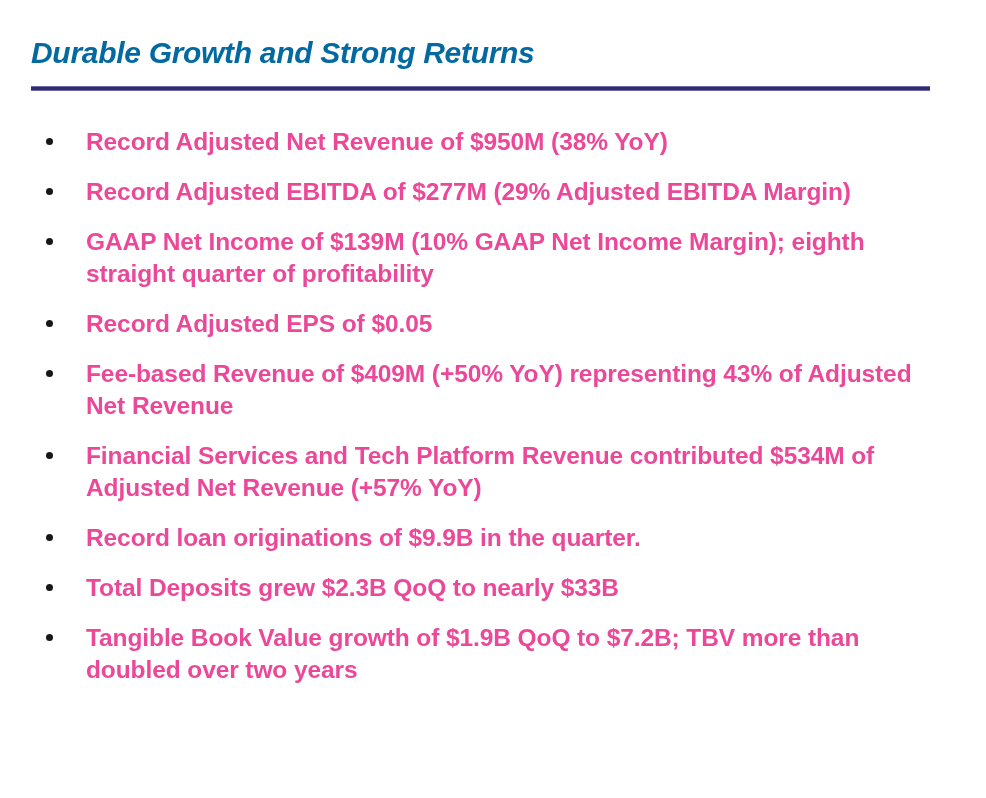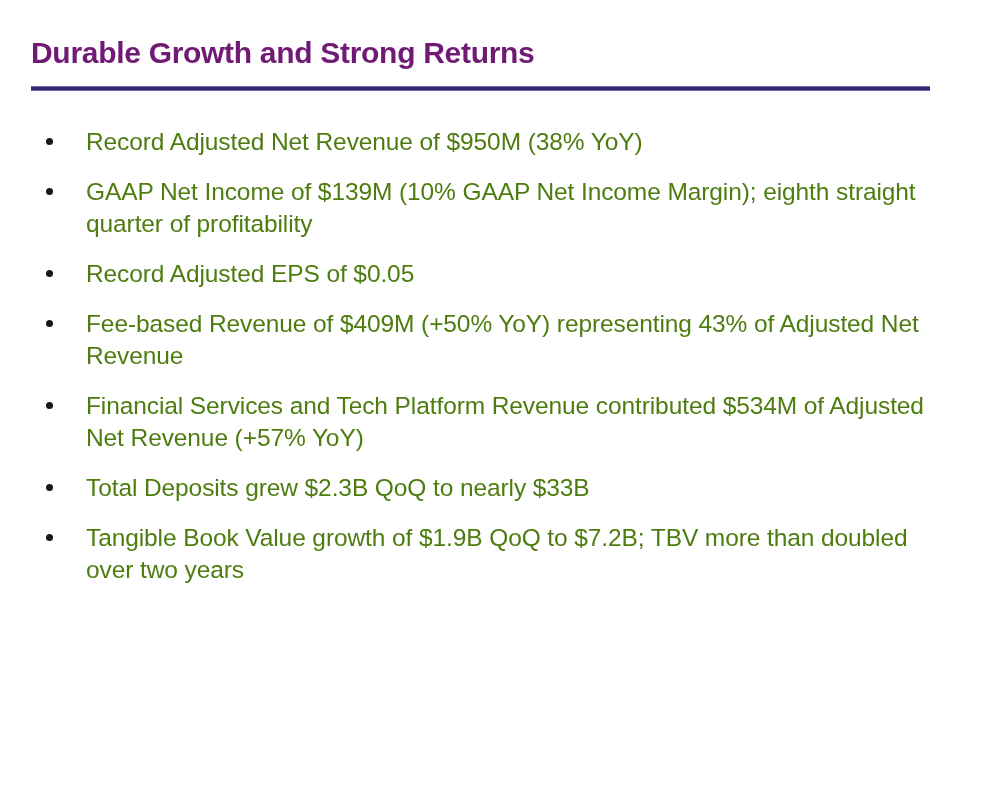--- a/index.html
+++ b/index.html
@@ -21,23 +21,24 @@
     background: #ffffff;
     box-sizing: border-box;
   }
   .slide-title {
     position: absolute;
     left: 31px;
     top: 36px;
     font-size: 30px;
     font-weight: bold;
     letter-spacing: -0.3px;
-    color: #701a75;
+    color: #0369a1;
     font-family: "Liberation Sans", sans-serif;
     white-space: nowrap;
+    font-style: italic;
   }
   .title-rule {
     position: absolute;
     left: 31px;
     top: 86px;
     width: 899px;
     height: 3px;
     background: #312b6e;
     border-top: 1px solid #6d68a8;
     border-bottom: 1px solid #6d68a8;
@@ -49,22 +50,23 @@
     top: 126px;
     width: 920px;
   }
   .bullet-item {
     position: relative;
     display: block;
     padding-left: 55px;
     margin-bottom: 18px;
     font-size: 24.5px;
     line-height: 32px;
-    color: #4d7c0f;
+    color: #ec4899;
     letter-spacing: -0.1px;
+    font-weight: bold;
   }
   .bullet-item.two-line {
     margin-bottom: 18px;
   }
   .bullet-marker {
     position: absolute;
     left: 15px;
     top: 12px;
     width: 7px;
     height: 7px;
@@ -84,20 +86,24 @@
 
   <div class="title-rule"></div>
 
   <div class="bullet-list">
 
     <div class="bullet-item">
       <span class="bullet-marker"></span>
       <span class="bullet-text">Record Adjusted Net Revenue of $950M (38% YoY)</span>
     </div>
 
+    <div class="bullet-item">
+      <span class="bullet-marker"></span>
+      <span class="bullet-text">Record Adjusted EBITDA of $277M (29% Adjusted EBITDA Margin)</span>
+    </div>
 
     <div class="bullet-item two-line">
       <span class="bullet-marker"></span>
       <span class="bullet-text">GAAP Net Income of $139M (10% GAAP Net Income Margin); eighth straight quarter of profitability</span>
     </div>
 
     <div class="bullet-item">
       <span class="bullet-marker"></span>
       <span class="bullet-text">Record Adjusted EPS of $0.05</span>
     </div>
@@ -105,20 +111,24 @@
     <div class="bullet-item two-line">
       <span class="bullet-marker"></span>
       <span class="bullet-text">Fee-based Revenue of $409M (+50% YoY) representing 43% of Adjusted Net Revenue</span>
     </div>
 
     <div class="bullet-item two-line">
       <span class="bullet-marker"></span>
       <span class="bullet-text">Financial Services and Tech Platform Revenue contributed $534M of Adjusted Net Revenue (+57% YoY)</span>
     </div>
 
+    <div class="bullet-item">
+      <span class="bullet-marker"></span>
+      <span class="bullet-text">Record loan originations of $9.9B in the quarter.</span>
+    </div>
 
 
     <div class="bullet-item">
       <span class="bullet-marker"></span>
       <span class="bullet-text">Total Deposits grew $2.3B QoQ to nearly $33B</span>
     </div>
 
     <div class="bullet-item two-line">
       <span class="bullet-marker"></span>
       <span class="bullet-text">Tangible Book Value growth of $1.9B QoQ to $7.2B; TBV more than doubled over two years</span>

